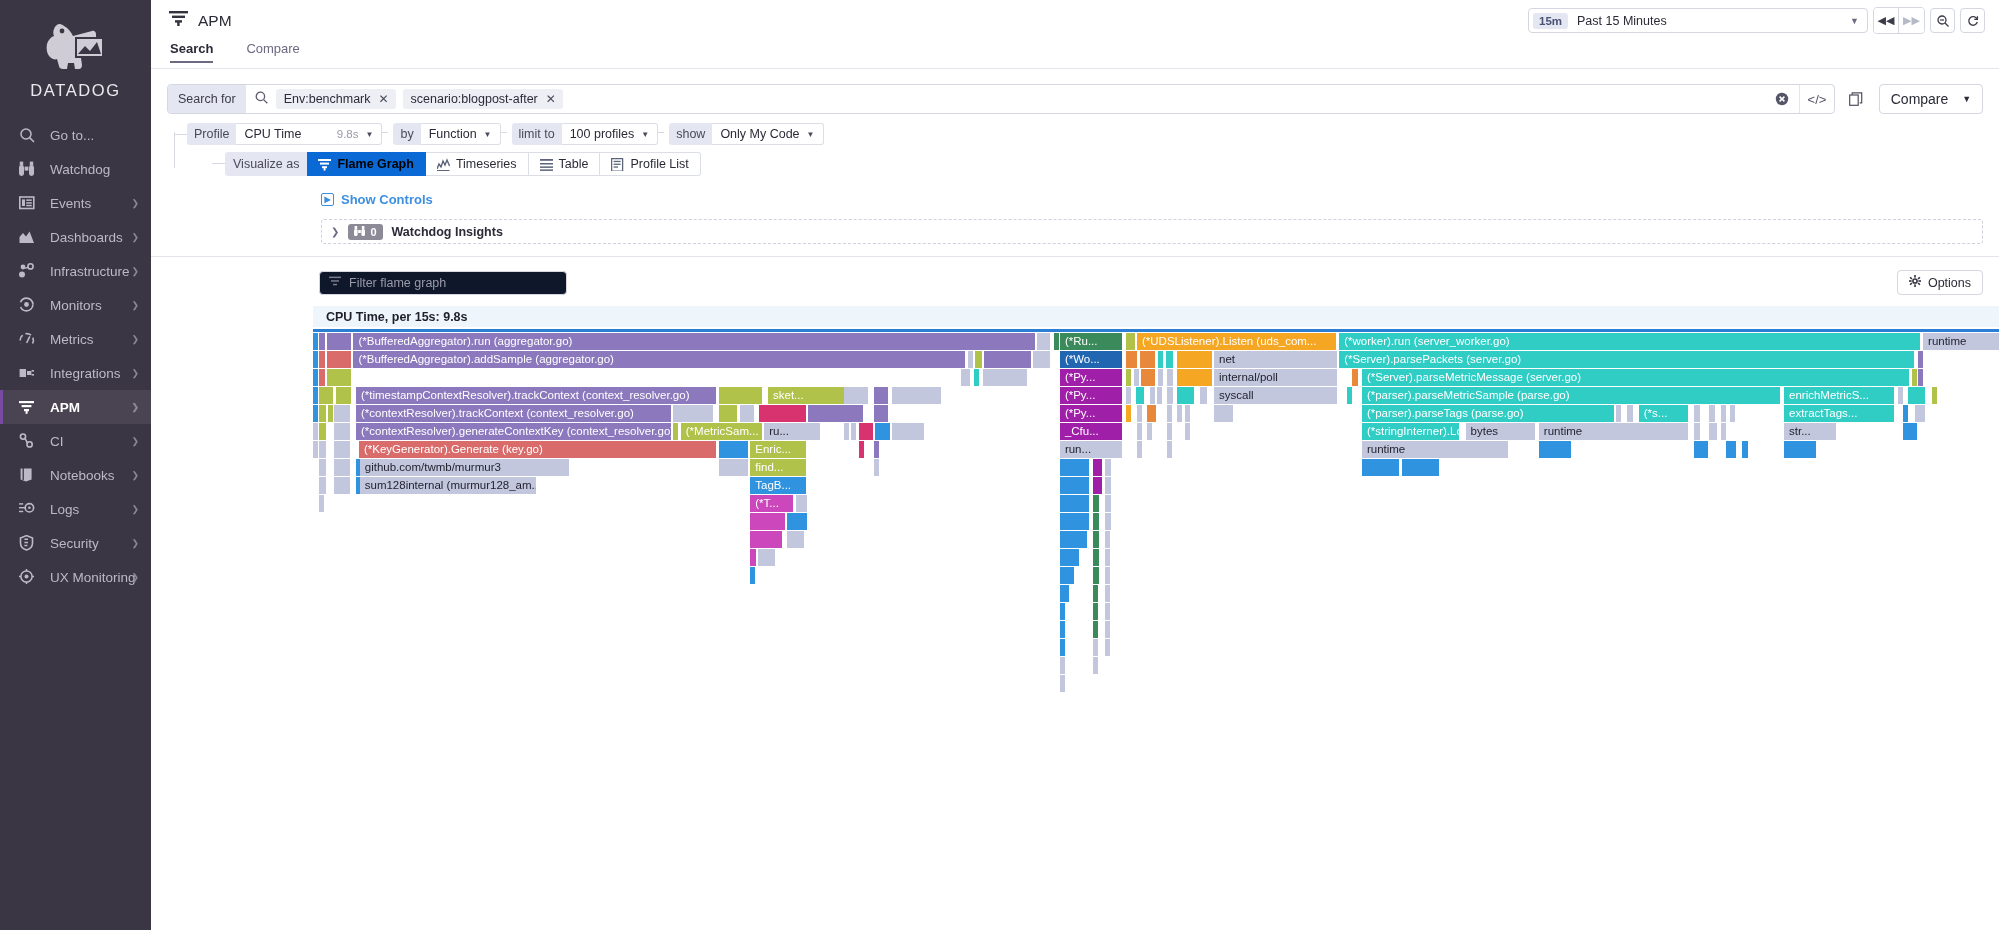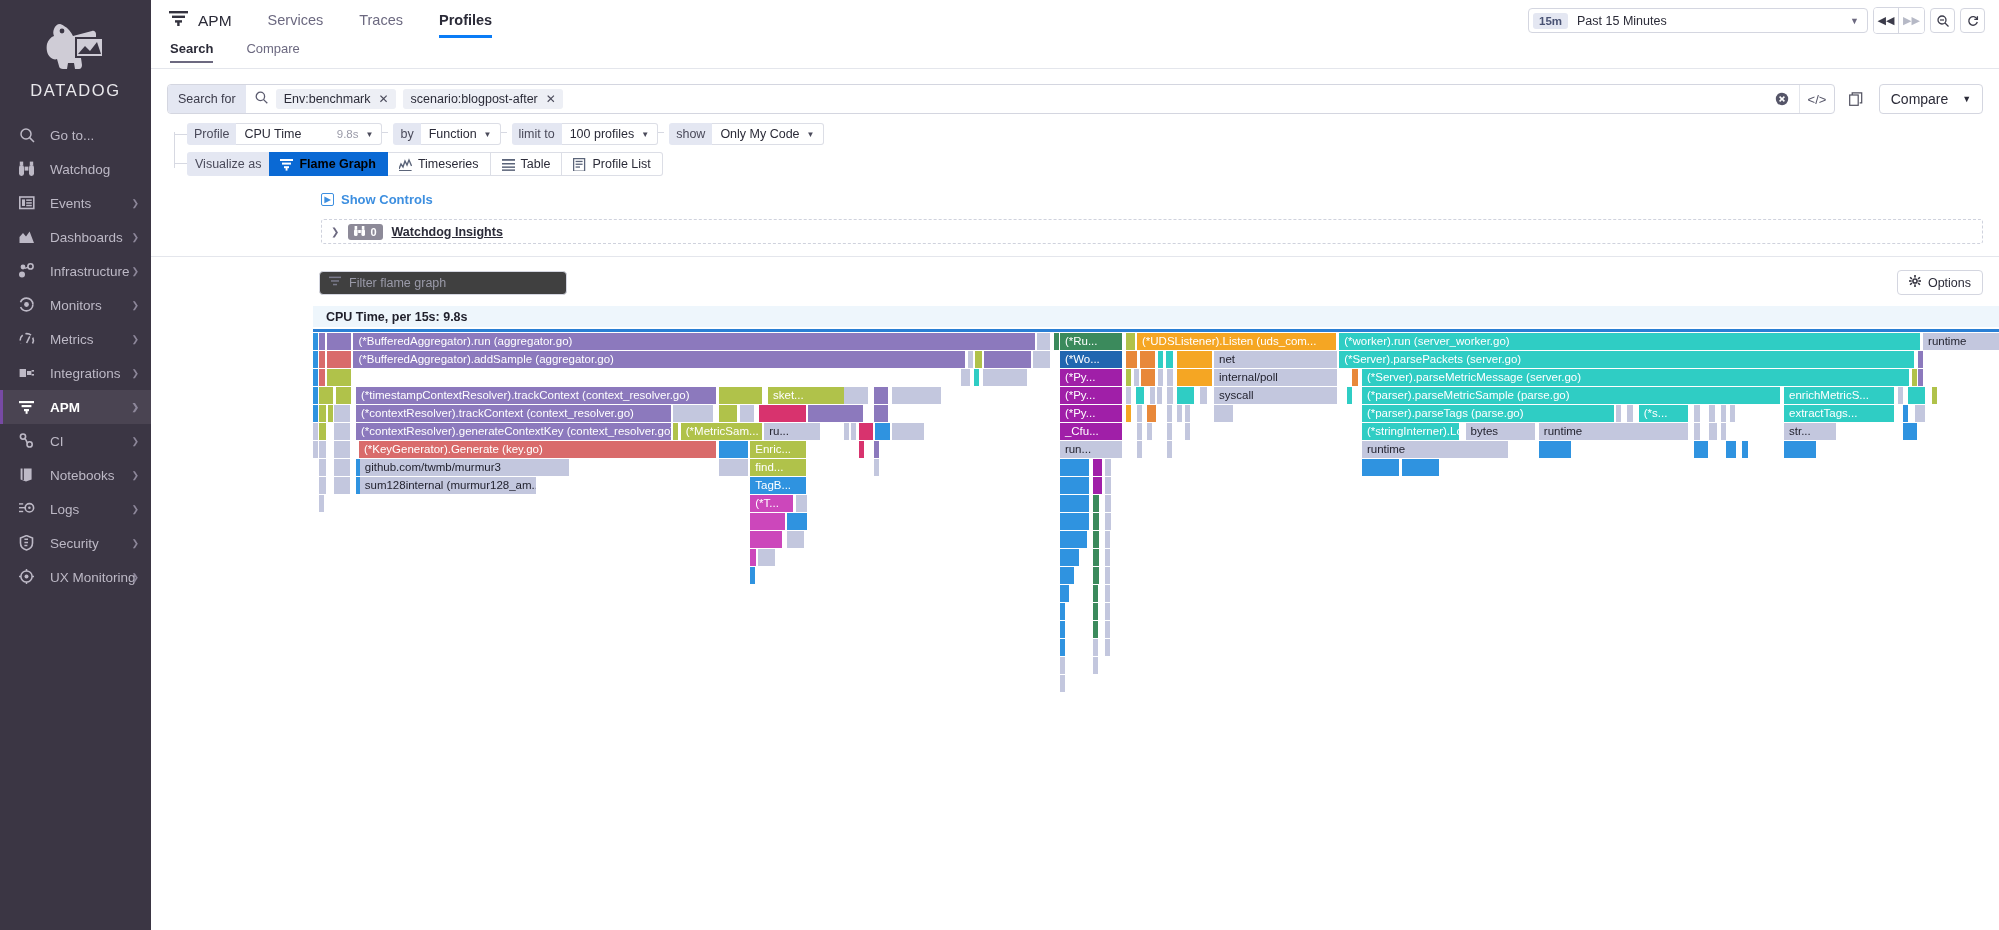--- a/index.html
+++ b/index.html
@@ -117,28 +117,28 @@
              font-size:13px; font-weight:bold; cursor:pointer; }
   #showctl .bx { width:13px; height:13px; border:1.4px solid #3d8fe0; border-radius:2px;
                  display:flex; align-items:center; justify-content:center; font-size:8px;}
 
   
   #wdbar { margin:12px 16px 0 170px; height:25px; border:1px dashed #cfd2dd; border-radius:3px;
     display:flex; align-items:center; padding-left:9px; gap:9px; }
   #wdbar .chv { color:#6c6980; font-size:10px; }
   .wd-pill { background:#8d8a98; color:#fff; font-size:11px; border-radius:3px; height:16px;
              display:flex; align-items:center; gap:5px; padding:0 6px; font-weight:bold;}
-  #wdbar .wd-txt { font-size:12.5px; color:#2b2b38; font-weight:bold;text-decoration:underline; }
+  #wdbar .wd-txt { font-size:12.5px; color:#2b2b38; font-weight:bold; }
 
   hr.div { border:none; border-top:1px solid #e4e6ec; margin:12px 0 0 0; }
 
   
   #fgrow { display:flex; align-items:center; margin:13px 16px 0 168px; }
   #fginput { width:248px; height:24px; border:1px solid #d4d6e0; border-radius:4px;
-    display:flex; align-items:center; gap:8px; padding-left:9px; color:#9a9aa8; font-size:12.5px; background:#404040;}
+    display:flex; align-items:center; gap:8px; padding-left:9px; color:#9a9aa8; font-size:12.5px; background:#0f172a;}
   #options-btn { margin-left:auto; height:25px; border:1px solid #d4d6e0; border-radius:4px; display:flex;
     align-items:center; gap:7px; padding:4px 11px; font-size:12.5px; color:#2b2b38; cursor:pointer;}
 
   
   #fg-header { margin:11px 0 0 0; background:#eef6fc; height:21px; display:flex; align-items:center;
                padding-left:13px; font-size:12.5px; font-weight:bold; color:#1f1f2b;
                margin-left:162px; margin-right:0;}
 
   
   #flame { position:relative; margin-left:162px; margin-top:2px; height:480px; }
@@ -332,25 +332,20 @@
   <div id="topbar">
     <span class="apm-ico">
       <svg width="19" height="15" viewBox="0 0 19 15">
         <rect x="0" y="0" width="19" height="2.4" fill="#33323e"></rect>
         <rect x="3" y="4.6" width="13" height="2.4" fill="#33323e"></rect>
         <rect x="6" y="9.2" width="7" height="2.4" fill="#33323e"></rect>
         <rect x="8.2" y="11" width="2.4" height="4" fill="#33323e"></rect>
       </svg>
     </span>
     <span class="prod-name">APM</span>
-    <div id="top-tabs" style="display:flex;align-items:center;">
-        <span class="top-tab">Services</span>
-        <span class="top-tab">Traces</span>
-        <span class="top-tab active">Profiles</span>
-      </div>
 
     <div id="timebar">
       <div id="time-select">
         <span class="time-badge">15m</span>
         <span class="time-label">Past 15 Minutes</span>
         <span class="caret">▼</span>
       </div>
       <div class="sq-pair">
         <div class="sq-btn">◀◀</div>
         <div class="sq-btn">▶▶</div>
@@ -445,21 +440,21 @@
       </div>
       <div class="fgroup">
         <span class="flabel">show</span>
         <span class="fval" style="min-width:96px;">
           <span>Only My Code</span>
           <span class="ca" style="margin-left:auto;">▼</span>
         </span>
       </div>
     </div>
 
-    <div class="frow" style="height:24px;">
+    <div class="frow" style="height:24px;margin-left:38px;">
       <div class="vgroup">
         <span class="vlabel">Visualize as</span>
         <div id="viz-options" style="display:flex;">
             <div class="vseg sel">
               <span style="display: flex;">
                 <svg width="13" height="13" viewBox="0 0 13 13">
                   <rect x="0" y="1" width="13" height="2" fill="#ffffff"></rect>
                   <rect x="2" y="4.6" width="9" height="2" fill="#ffffff"></rect>
                   <rect x="4" y="8.2" width="5" height="2" fill="#ffffff"></rect>
                   <rect x="5.6" y="9.6" width="1.9" height="3" fill="#ffffff"></rect>

